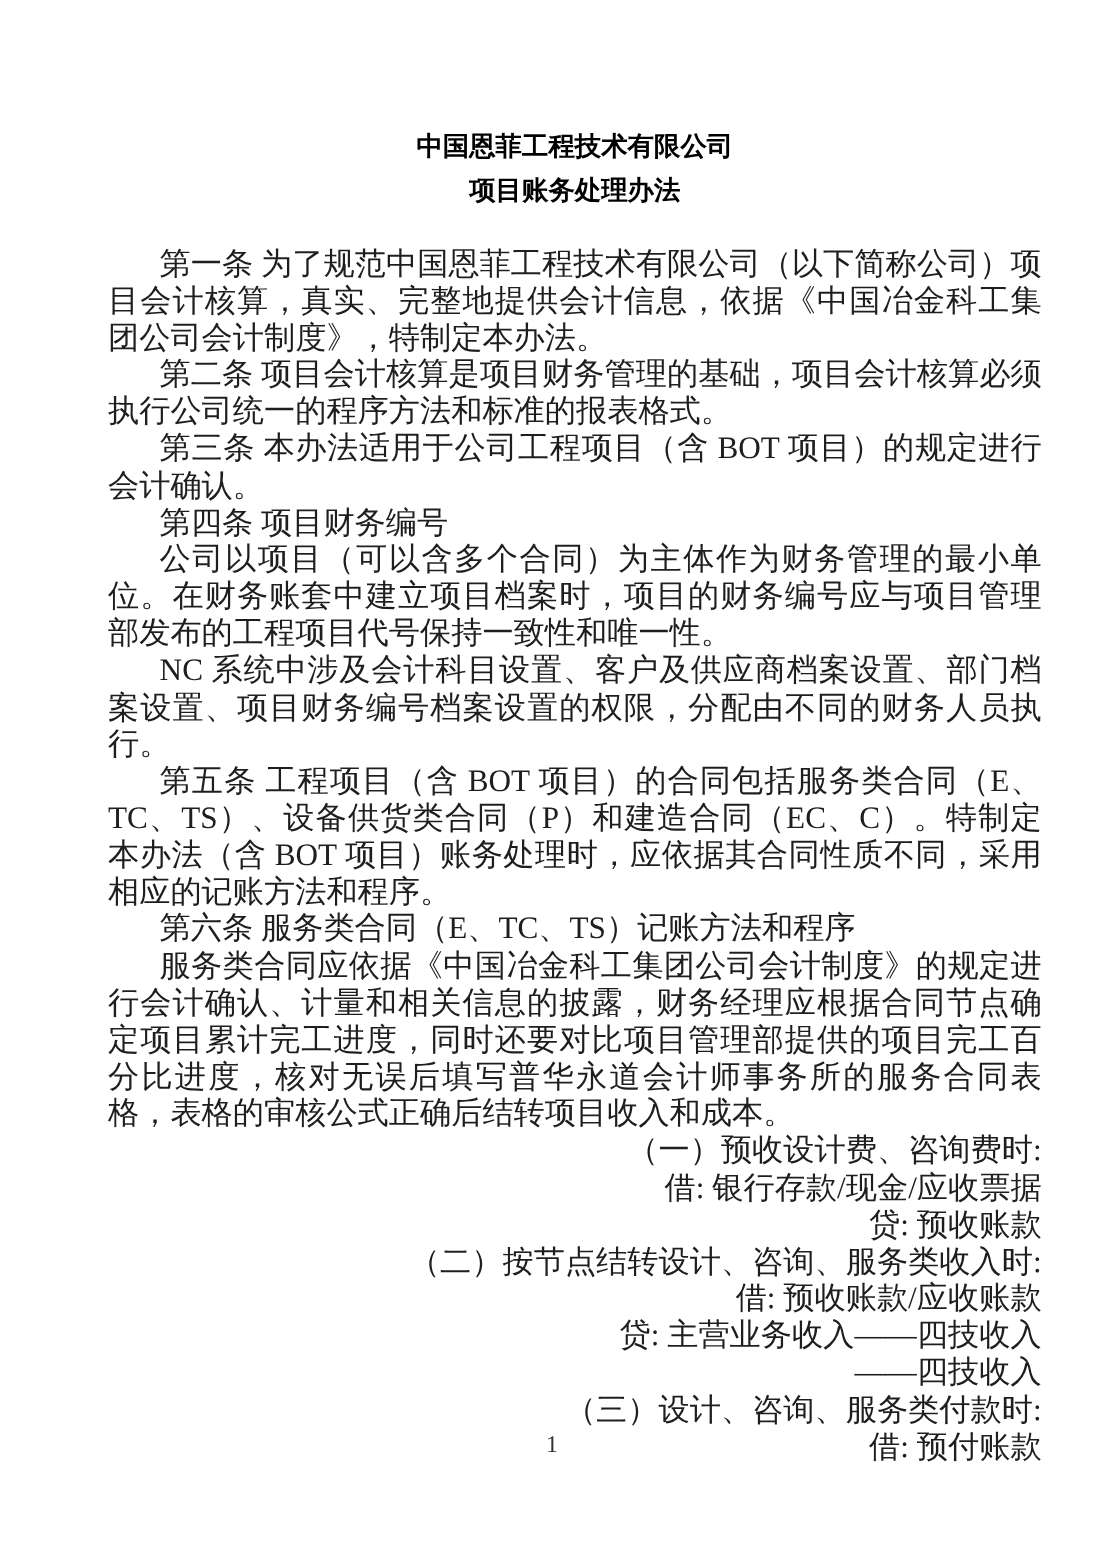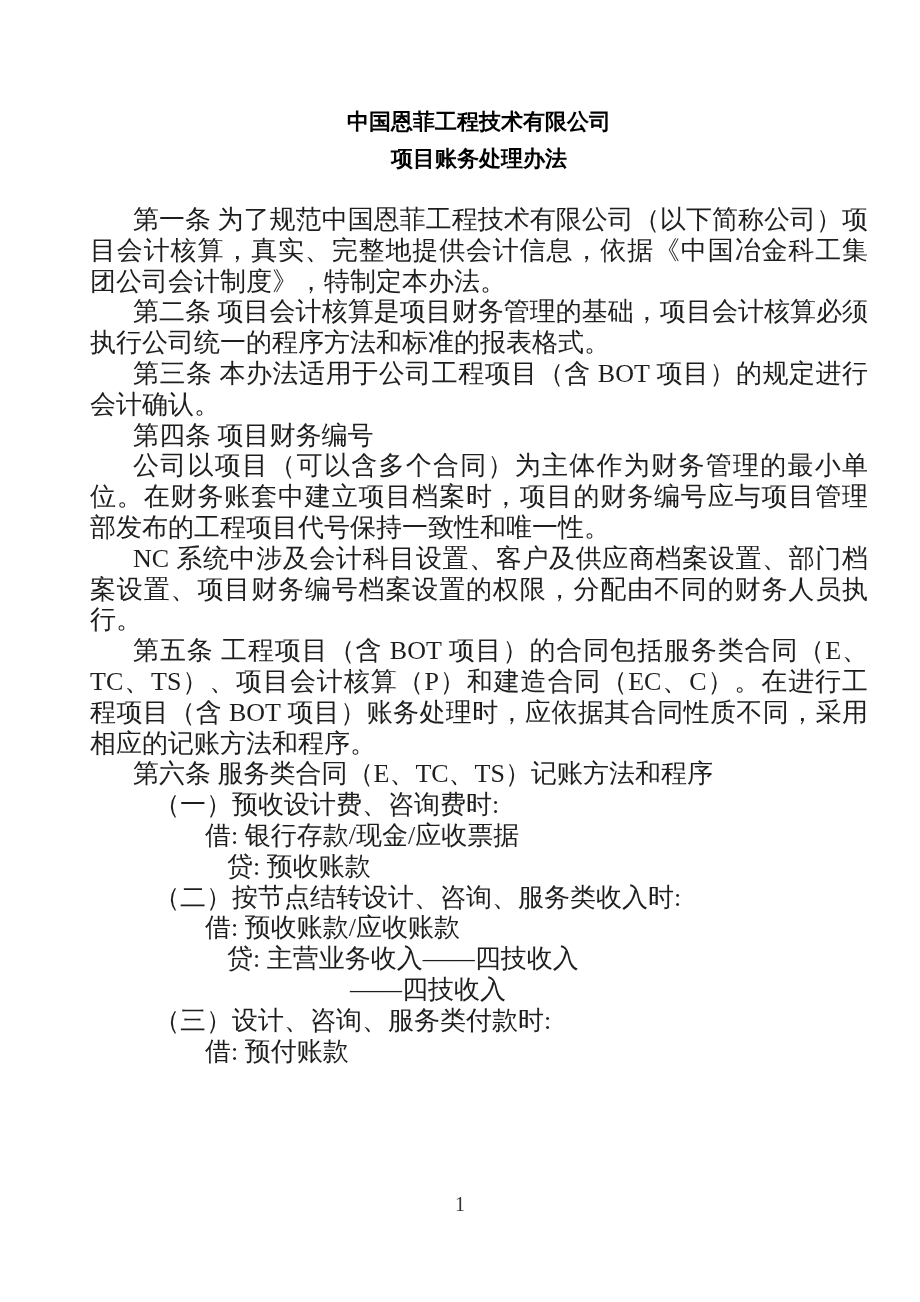--- a/index.html
+++ b/index.html
@@ -22,21 +22,21 @@
     line-height: 37px;
     color: #000000;
   }
   .doc-body {
     margin-top: 28px;
     font-size: 26px;
     line-height: 30.8px;
     text-align: justify;
   }
   p.para { margin: 0; text-indent: 43px; }
-  .entry { margin: 0; text-align: left; }
+  .entry { margin: 0; text-align: right; }
   .entry.lvl-item   { padding-left: 64px; }
   .entry.lvl-debit  { padding-left: 115px; }
   .entry.lvl-credit { padding-left: 137px; }
   .entry.lvl-cont   { padding-left: 260px; }
   .page-number {
     position: absolute;
     left: 0; right: 0; bottom: 86px;
     text-align: center;
     font-size: 20px;
     color: #333333;
@@ -51,22 +51,23 @@
   <div class="doc-title">中国恩菲工程技术有限公司</div>
   <div class="doc-subtitle">项目账务处理办法</div>
 
   <div class="doc-body">
     <p class="para">第一条 为了规范中国恩菲工程技术有限公司（以下简称公司）项目会计核算，真实、完整地提供会计信息，依据《中国冶金科工集团公司会计制度》，特制定本办法。</p>
     <p class="para">第二条 项目会计核算是项目财务管理的基础，项目会计核算必须执行公司统一的程序方法和标准的报表格式。</p>
     <p class="para">第三条 本办法适用于公司工程项目（含 BOT 项目）的规定进行会计确认。</p>
     <p class="para">第四条 项目财务编号</p>
     <p class="para">公司以项目（可以含多个合同）为主体作为财务管理的最小单位。在财务账套中建立项目档案时，项目的财务编号应与项目管理部发布的工程项目代号保持一致性和唯一性。</p>
     <p class="para">NC 系统中涉及会计科目设置、客户及供应商档案设置、部门档案设置、项目财务编号档案设置的权限，分配由不同的财务人员执行。</p>
-    <p class="para">第五条 工程项目（含 BOT 项目）的合同包括服务类合同（E、TC、TS）、项目会计核算（P）和建造合同（EC、C）。在进行工程项目（含 BOT 项目）账务处理时，应依据其合同性质不同，采用相应的记账方法和程序。</p>
+    <p class="para">第五条 工程项目（含 BOT 项目）的合同包括服务类合同（E、TC、TS）、设备供货类合同（P）和建造合同（EC、C）。特制定本办法（含 BOT 项目）账务处理时，应依据其合同性质不同，采用相应的记账方法和程序。</p>
     <p class="para">第六条 服务类合同（E、TC、TS）记账方法和程序</p>
+    <p class="para">服务类合同应依据《中国冶金科工集团公司会计制度》的规定进行会计确认、计量和相关信息的披露，财务经理应根据合同节点确定项目累计完工进度，同时还要对比项目管理部提供的项目完工百分比进度，核对无误后填写普华永道会计师事务所的服务合同表格，表格的审核公式正确后结转项目收入和成本。</p>
 
     <div class="entry lvl-item">（一）预收设计费、咨询费时:</div>
     <div class="entry lvl-debit">借: 银行存款/现金/应收票据</div>
     <div class="entry lvl-credit">贷: 预收账款</div>
     <div class="entry lvl-item">（二）按节点结转设计、咨询、服务类收入时:</div>
     <div class="entry lvl-debit">借: 预收账款/应收账款</div>
     <div class="entry lvl-credit">贷: 主营业务收入——四技收入</div>
     <div class="entry lvl-cont">——四技收入</div>
     <div class="entry lvl-item">（三）设计、咨询、服务类付款时:</div>
     <div class="entry lvl-debit">借: 预付账款</div>

